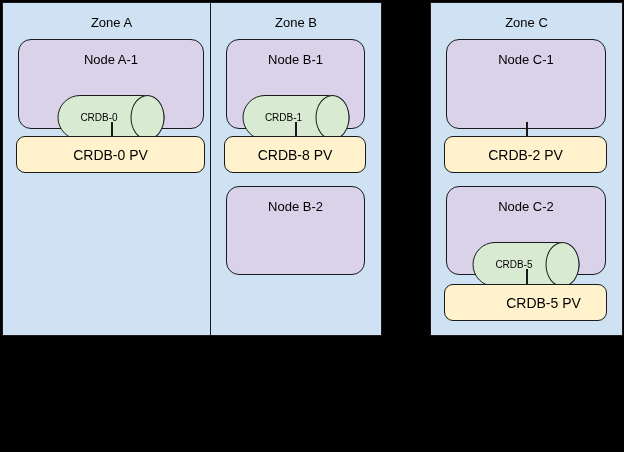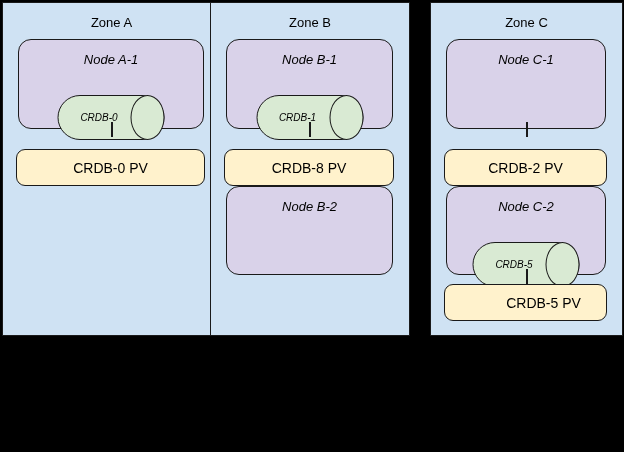--- a/index.html
+++ b/index.html
@@ -12,31 +12,31 @@
     overflow:hidden;
   }
   .canvas{position:absolute;left:0;top:0;width:624px;height:452px;background:var(--canvas-background,#000);}
   .zone{
     position:absolute;top:2px;height:334px;
     background:var(--zone-fill,#cfe2f3);
     border:1px solid var(--outline,#1a1a1a);
     box-sizing:border-box;
   }
   .za{left:2px;width:219px;}
-  .zb{left:210px;width:200px;}
+  .zb{left:210px;width:172px;}
   .zc{left:430px;width:193px;}
   .zlabel{
     position:absolute;top:12px;left:0;right:0;
     text-align:center;font-size:13px;line-height:15px;
   }
   .node{
     position:absolute;left:15px;right:16px;
     background:var(--node-fill,#d9d2e9);
     border:1px solid var(--outline,#1a1a1a);
-    border-radius:13px;box-sizing:border-box;font-style:italic;
+    border-radius:13px;box-sizing:border-box;
   }
   .n1{top:36px;height:90px;}
   .n2{top:183px;height:89px;}
   .nlabel{text-align:center;margin-top:12px;font-size:13px;line-height:15px;}
   .cyl{
     position:absolute;left:50%;transform:translateX(-50%);
     top:55px;width:107px;height:45px;
     background:var(--cylinder-fill,#d9ead3);
     border:1px solid var(--outline,#1a1a1a);
     border-radius:23px;box-sizing:border-box;
@@ -60,21 +60,21 @@
   .c1{top:119px;height:15px;}
   .c2{top:266px;height:16px;}
   .pv{
     position:absolute;left:13px;right:15px;height:37px;
     background:var(--pv-fill,#fff2cc);
     border:1px solid var(--outline,#1a1a1a);
     border-radius:9px;box-sizing:border-box;
     display:flex;align-items:center;justify-content:center;
     font-size:14px;
   }
-  .p1{top:146px;}
+  .p1{top:133px;}
   .p2{top:281px;padding-left:36px;}
 </style>
 </head>
 <body>
 
 <div class="canvas">
 
   <div class="zone za">
     <div class="zlabel">Zone A</div>
     <div class="node n1">

